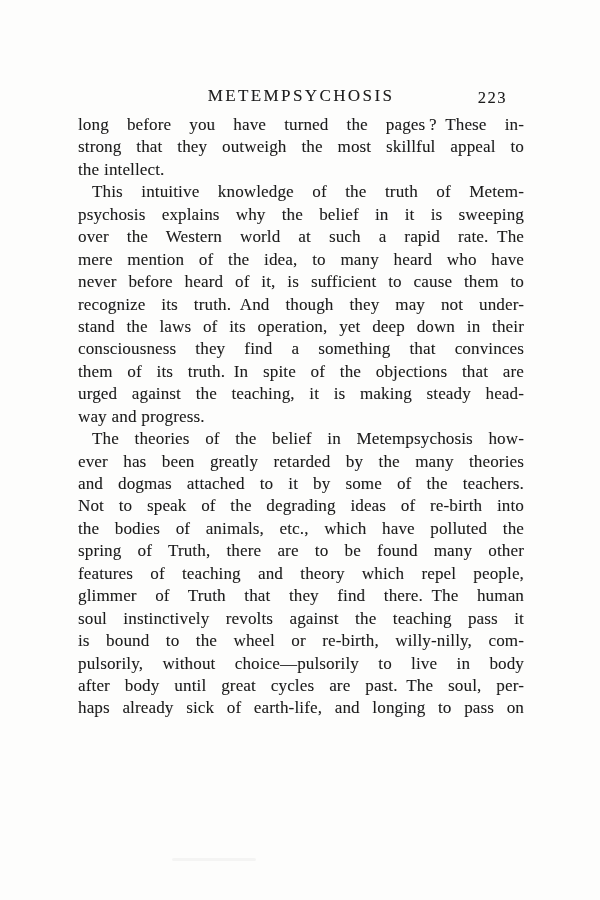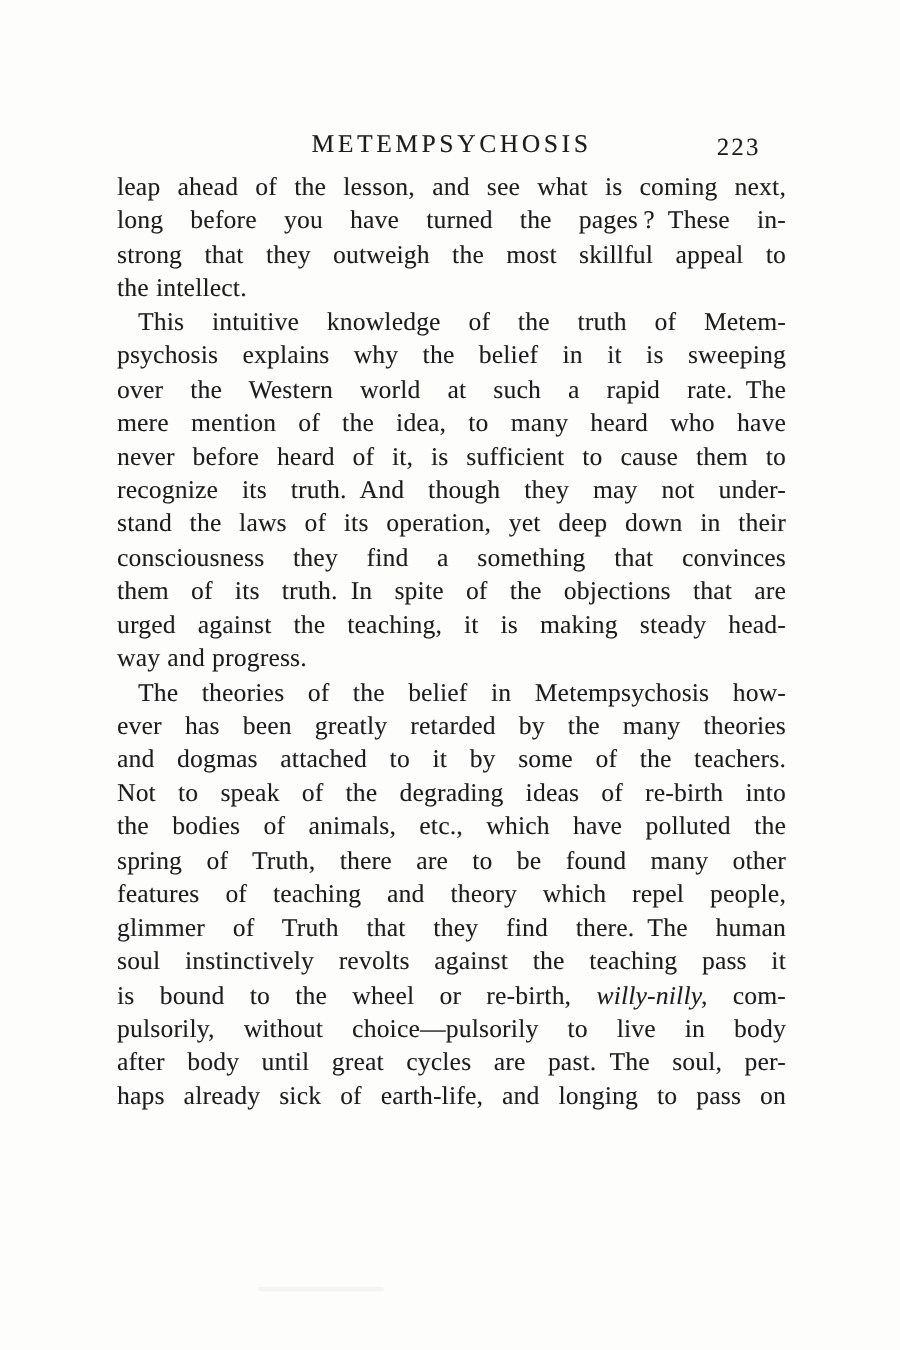--- a/index.html
+++ b/index.html
@@ -49,40 +49,39 @@
     word-spacing: 0.4px;
     white-space: nowrap;
     text-shadow: 0.3px 0.3px 0 rgba(28,28,28,0.28);
   }
   .line.just {
     white-space: normal;
     text-align: justify;
     text-align-last: justify;
   }
   .line.indent { text-indent: 14px; }
-  .seg-italic { font-style: italic; }
+  .seg-italic { }
   .scan-artifact {
     position: absolute;
     left: 172px; top: 858px;
     width: 84px; height: 3px;
     background: rgba(0,0,0,0.035);
     border-radius: 2px;
   }
 </style>
 </head>
 <body>
 
 <div class="page">
   <div class="page-header">
     <div class="running-title">METEMPSYCHOSIS</div>
     <div class="page-number">223</div>
   </div>
 
   <div class="text-block" id="text-block">
-      <div class="line just"><span class="seg-normal">leap ahead of the lesson, and see what is coming next,</span></div>
       <div class="line just"><span class="seg-normal">long before you have turned the pages ? These in-</span></div>
       <div class="line just"><span class="seg-normal">strong that they outweigh the most skillful appeal to</span></div>
       <div class="line"><span class="seg-normal">the intellect.</span></div>
       <div class="line just indent"><span class="seg-normal">This intuitive knowledge of the truth of Metem-</span></div>
       <div class="line just"><span class="seg-normal">psychosis explains why the belief in it is sweeping</span></div>
       <div class="line just"><span class="seg-normal">over the Western world at such a rapid rate. The</span></div>
       <div class="line just"><span class="seg-normal">mere mention of the idea, to many heard who have</span></div>
       <div class="line just"><span class="seg-normal">never before heard of it, is sufficient to cause them to</span></div>
       <div class="line just"><span class="seg-normal">recognize its truth. And though they may not under-</span></div>
       <div class="line just"><span class="seg-normal">stand the laws of its operation, yet deep down in their</span></div>

